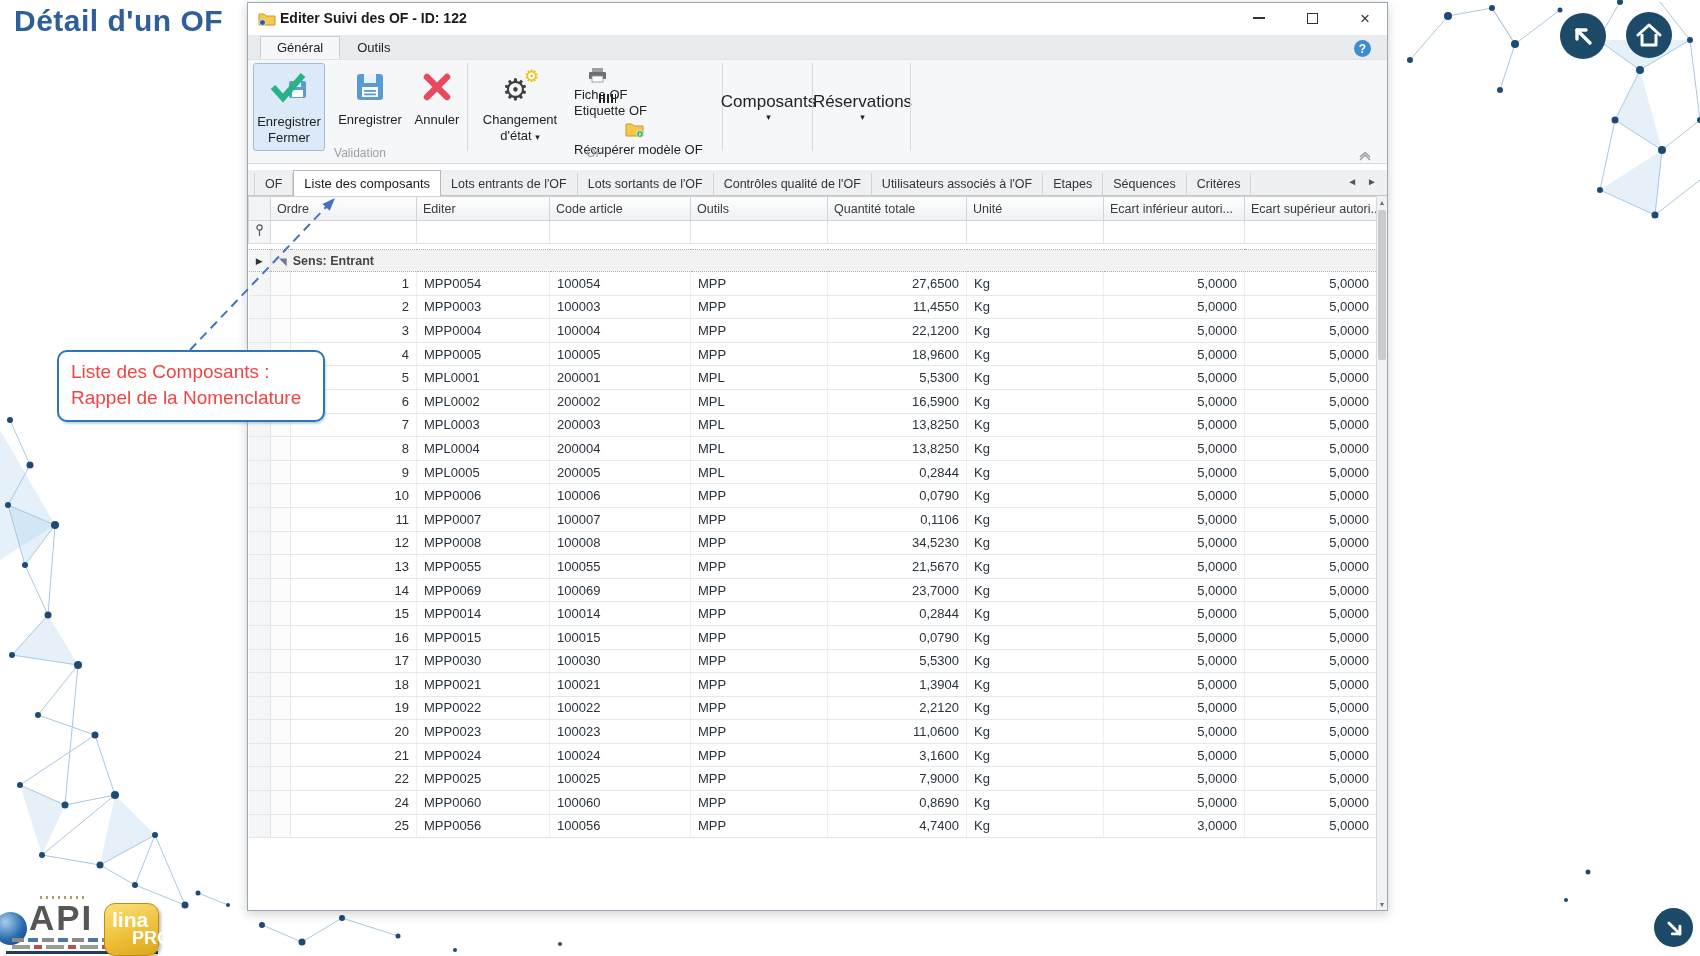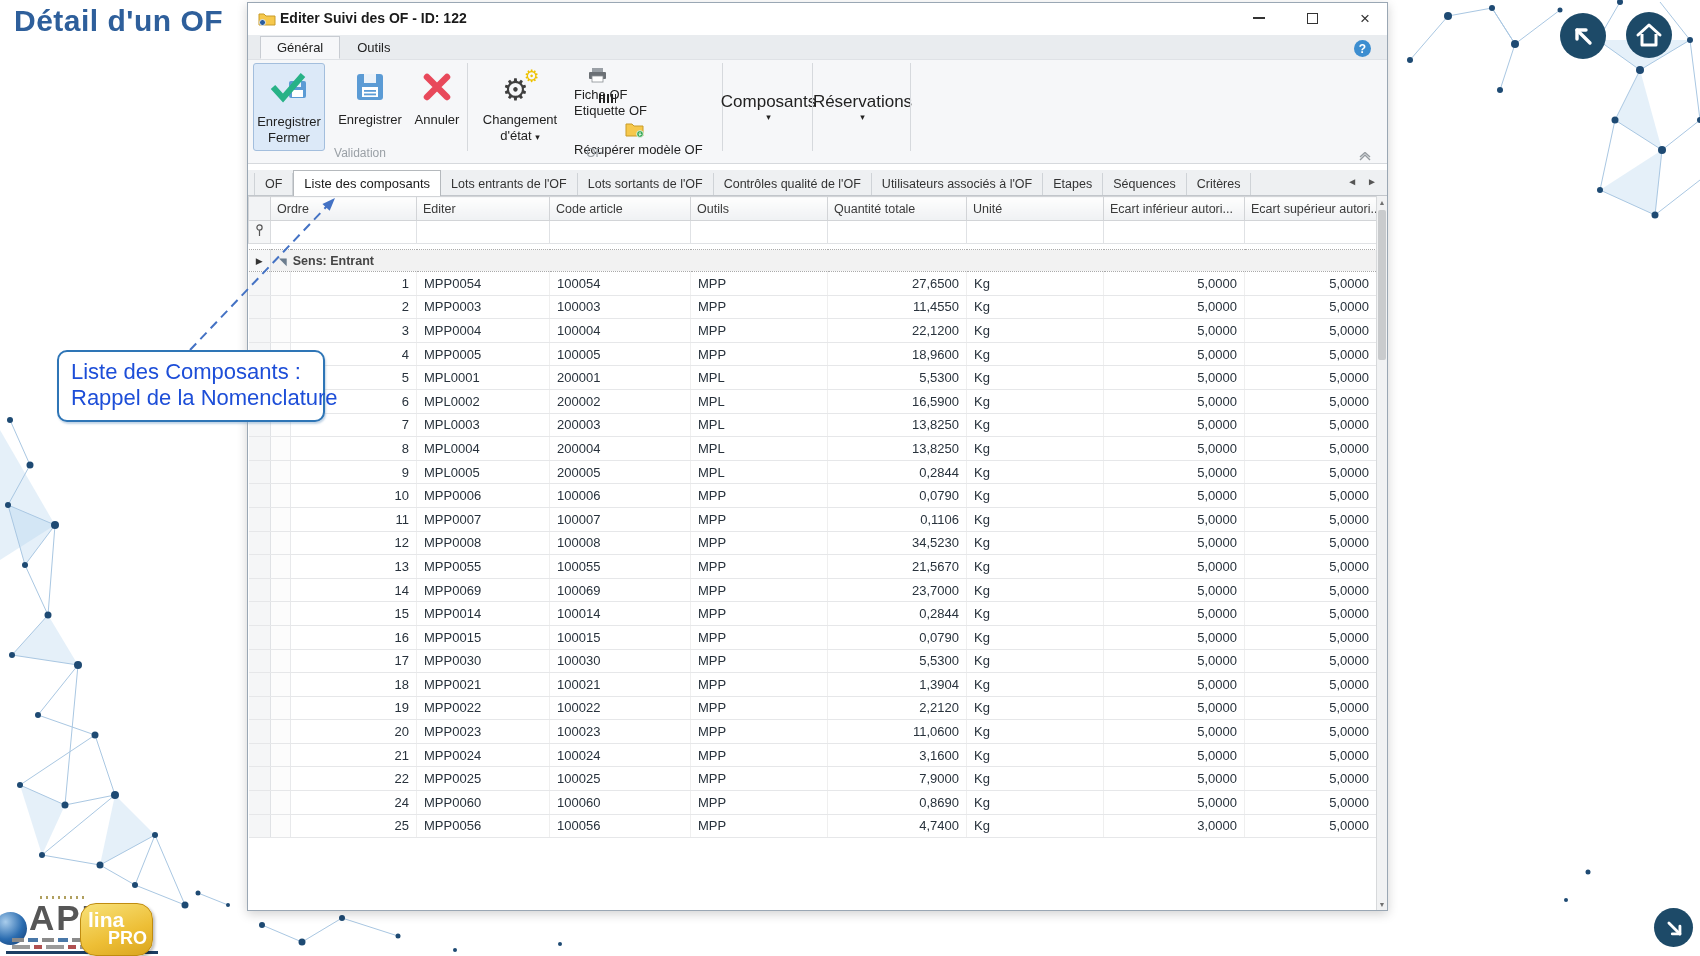--- a/index.html
+++ b/index.html
@@ -11,21 +11,21 @@
   #deco { position:absolute; left:0; top:0; z-index:1; }
 
   
   .slide-title { position:absolute; left:14px; top:4px; z-index:30;
     font-size:30px; font-weight:bold; color:#2e5f9b; letter-spacing:0.5px; }
 
   
   .callout { position:absolute; left:57px; top:350px; width:268px; z-index:46;
     background:#fff; border:2px solid #2e75b6; border-radius:10px;
     padding:7px 12px 9px 12px; box-shadow:1px 2px 2px rgba(120,160,200,.45); }
-  .callout div { font-size:22px; line-height:26px; color:#1d4ed8; white-space:nowrap; }
+  .callout div { font-size:19px; line-height:26px; color:#ef4444; white-space:nowrap; }
 
   #arrow-overlay { position:absolute; left:0; top:0; z-index:45; pointer-events:none; }
 
   
   .appwin { position:absolute; left:247px; top:2px; width:1141px; height:909px; z-index:10;
     background:#fff; border:1px solid #9aa7b4; box-shadow:0 3px 10px rgba(0,0,0,.18);padding-left:12px; }
 
   
   .titlebar { position:absolute; left:0; top:0; width:100%; height:32px; background:#fff; }
   .titlebar .appicon { position:absolute; left:10px; top:8px; }
@@ -126,21 +126,21 @@
   .sphere { position:absolute; left:-6px; top:24px; width:33px; height:33px; border-radius:50%;
     background:radial-gradient(circle at 35% 30%, #a9cdec, #2a6cb0 55%, #15396b); }
   .api-dots { position:absolute; left:40px; top:8px; width:46px; height:3px;
     background:repeating-linear-gradient(90deg,#b0a060 0 2px,transparent 2px 6px); }
   .api-text { position:absolute; left:29px; top:10px; font-size:35px; font-weight:bold; color:#565656; letter-spacing:2px; }
   .api-line1 { position:absolute; left:12px; top:50px; width:120px; height:4px;
     background:repeating-linear-gradient(90deg,#8a8a8a 0 12px,transparent 12px 16px,#4a78a8 16px 26px,transparent 26px 30px); }
   .api-line2 { position:absolute; left:12px; top:57px; width:118px; height:4px;
     background:repeating-linear-gradient(90deg,#9a9a9a 0 18px,transparent 18px 22px,#b05050 22px 30px,transparent 30px 34px); }
   .api-bar { position:absolute; left:6px; top:63px; width:152px; height:3px; background:#1c3e63; }
-  .lina-box { position:absolute; left:80px; top:15px; width:73px; height:53px; border-radius:16px;
+  .lina-box { position:absolute; left:104px; top:15px; width:55px; height:53px; border-radius:11px;
     background:linear-gradient(160deg,#f8e27a,#edbe35 60%,#d9a51f); border:1px solid #c08c10;
     box-shadow:2px 2px 3px rgba(0,0,0,.25); padding:5px 0 0 7px; }
   .lina-box .lina { font-size:21px; font-weight:bold; color:#fff; line-height:22px; }
   .lina-box .pro  { font-size:18px; font-weight:bold; color:#fff; line-height:14px;padding-left:20px; }
 </style>
 </head>
 <body>
 
 <div id="stage">
 

